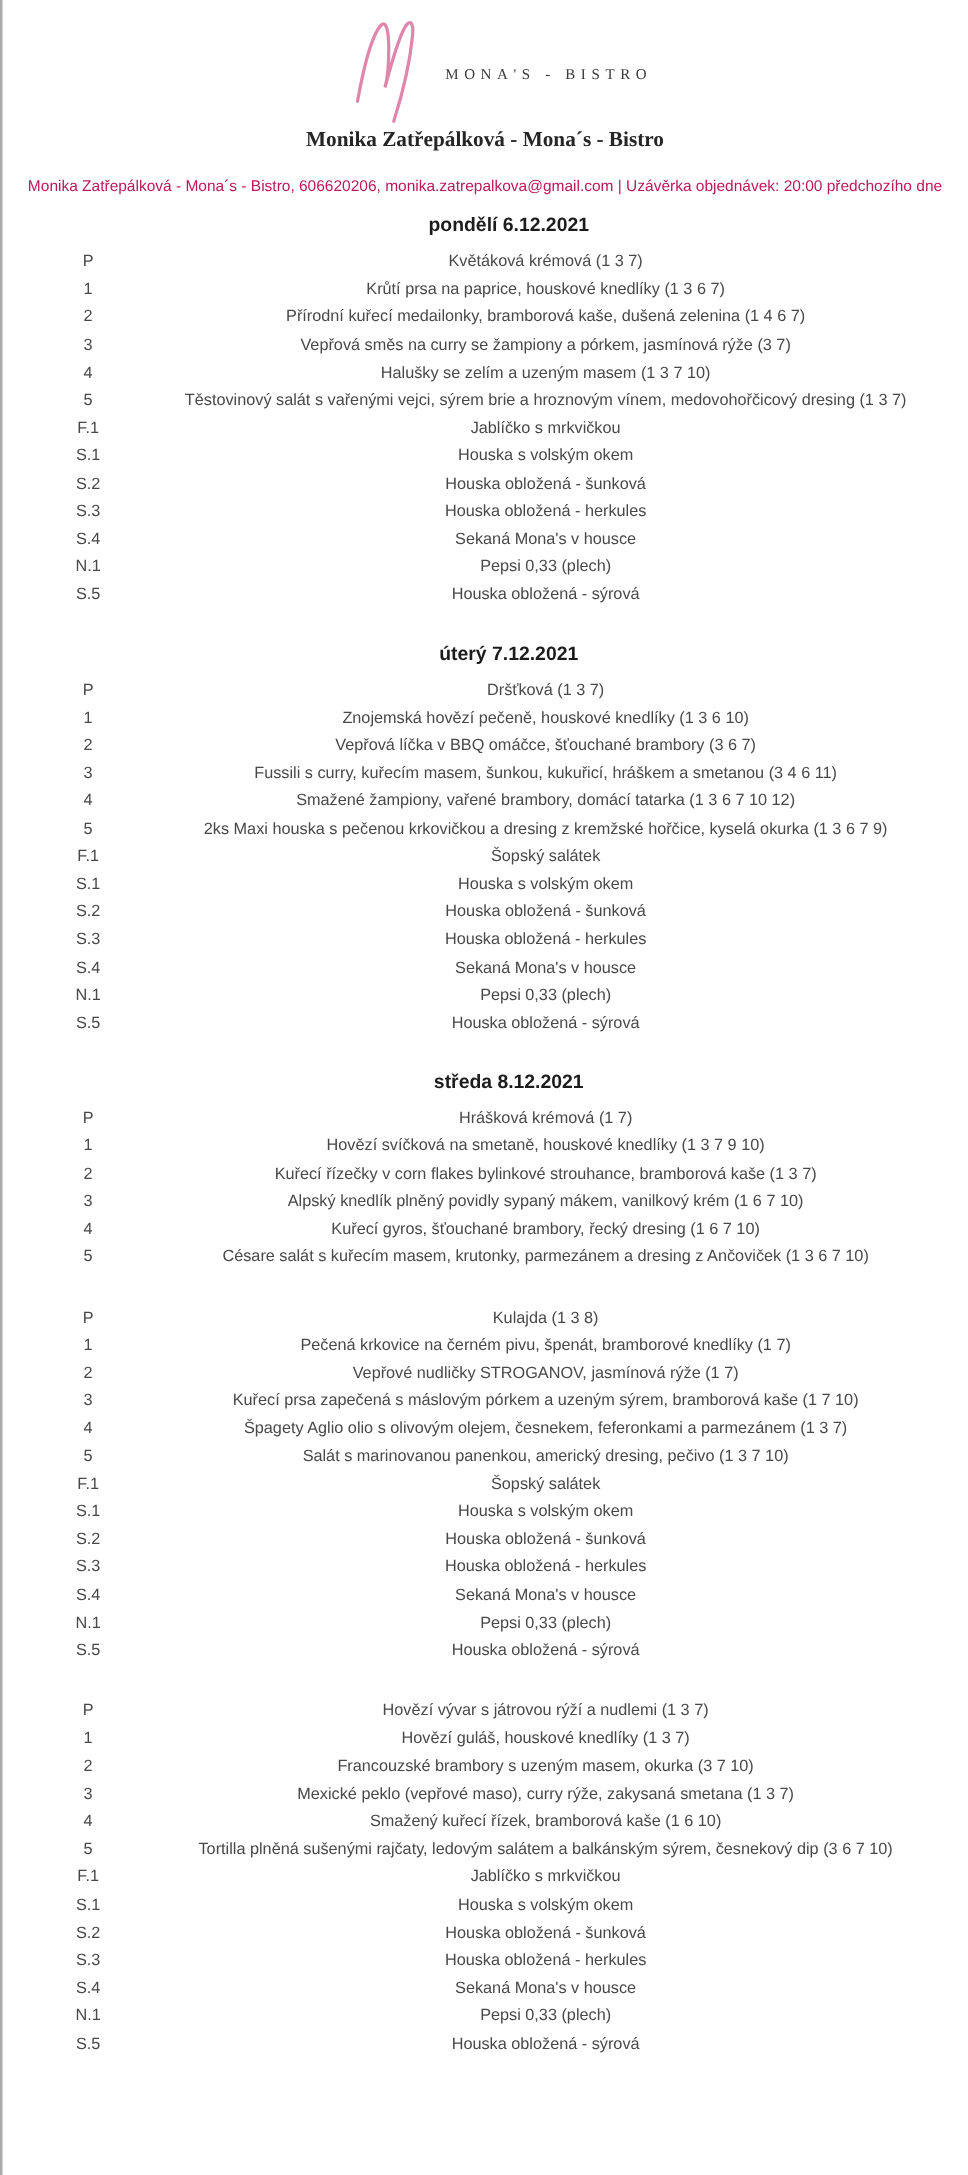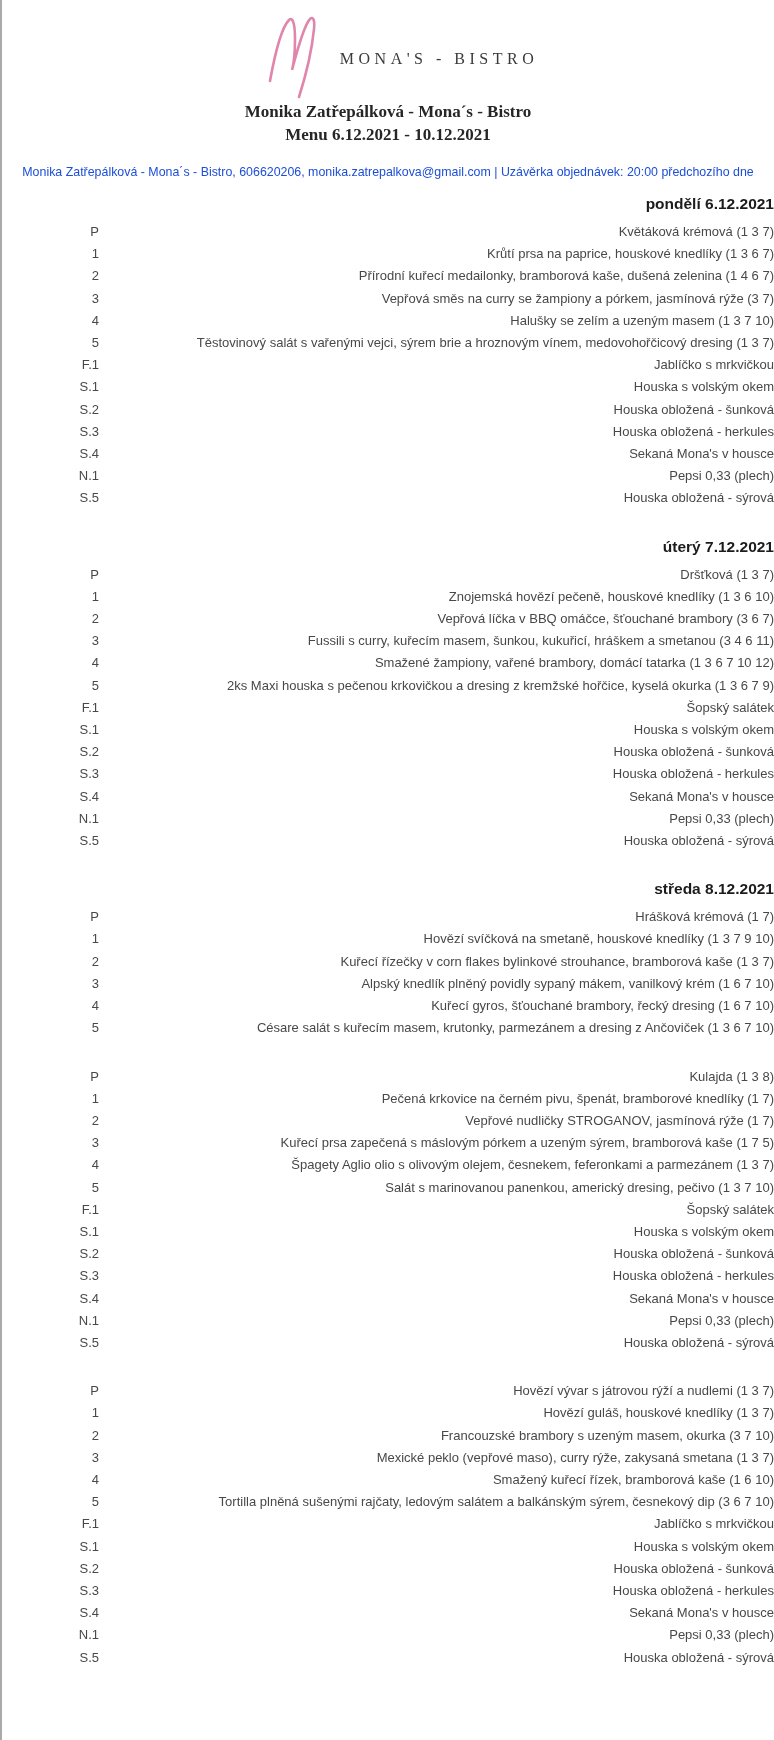--- a/index.html
+++ b/index.html
@@ -3,44 +3,43 @@
 <meta charset="utf-8">
 <style>
   html,body{margin:0;padding:0;background:#ffffff;}
   body{font-family:"Liberation Sans",sans-serif;-webkit-font-smoothing:antialiased;}
   .page{position:relative;width:774px;height:1740px;box-sizing:border-box;background:#fff;
         border-left:2px solid #aaaaaa;overflow:hidden;}
   header{text-align:center;padding-top:14px;}
   .logo-row{display:flex;justify-content:center;align-items:center;gap:20px;height:86px;
             transform:translateX(14px);}
   .logo-mark{display:block;}
-  .wordmark{font-family:"Liberation Serif",serif;font-size:16px;letter-spacing:4.5px;
+  .wordmark{font-family:"Liberation Serif",serif;font-size:12px;letter-spacing:4.5px;
             color:#3a3a3a;margin-top:4px;}
   .title{font-size:17px;font-weight:bold;color:#262626;margin:0;line-height:23px;font-family:Liberation Serif, serif;}
-  .contact{font-size:12.4px;color:#1d4ed8;margin:19px 6px 0 6px;white-space:nowrap;}
-  main{margin:14px 0 0 40px;text-align:right;}
+  .contact{font-size:12.4px;color:#be185d;margin:19px 6px 0 6px;white-space:nowrap;}
+  main{margin:14px 0 0 40px;text-align:center;}
   .day:not(:first-child){margin-top:26px;}
   .day-heading{font-size:15.5px;font-weight:bold;color:#1c1c1c;margin:0 0 7px -2px;line-height:21px;}
   .menu-row{display:flex;line-height:22.2px;font-size:13px;color:#484848;}
   .code{flex:0 0 57px;width:57px;}
   .text{flex:1;}
 </style>
 </head>
 <body>
 
 <div class="page">
   <header>
     <div class="logo-row">
       <svg class="logo-mark" width="54" height="84" viewBox="0 0 54 84" fill="none" xmlns="http://www.w3.org/2000/svg">
         <path d="M4 66 C8 44 15 13 23 5 C27 1 29 10 29 24 C29 36 28 48 26 55 C31 36 38 10 44 4 C47 1 49 5 48 14 C46 34 40 60 33 82" stroke-width="2.6" stroke-linecap="round" fill="none" stroke="#e086ac"></path>
       </svg>
       <span class="wordmark">MONA'S - BISTRO</span>
     </div>
     <h1 class="title">Monika Zatřepálková - Mona´s - Bistro</h1>
-    <h1 class="title">Menu 6.12.2021 - 10.12.2021</h1>
     <p class="contact">Monika Zatřepálková - Mona´s - Bistro, 606620206, monika.zatrepalkova@gmail.com  |  Uzávěrka objednávek: 20:00 předchozího dne</p>
   </header>
   <main>
       <section class="day">
         <h2 class="day-heading">pondělí 6.12.2021</h2>
         <div class="menu-row">
           <span class="code">P</span>
           <span class="text">Květáková krémová (1 3 7)</span>
         </div>
         <div class="menu-row">
@@ -182,21 +181,21 @@
         <div class="menu-row">
           <span class="code">1</span>
           <span class="text">Pečená krkovice na černém pivu, špenát, bramborové knedlíky (1 7)</span>
         </div>
         <div class="menu-row">
           <span class="code">2</span>
           <span class="text">Vepřové nudličky STROGANOV, jasmínová rýže (1 7)</span>
         </div>
         <div class="menu-row">
           <span class="code">3</span>
-          <span class="text">Kuřecí prsa zapečená s máslovým pórkem a uzeným sýrem, bramborová kaše (1 7 5)</span>
+          <span class="text">Kuřecí prsa zapečená s máslovým pórkem a uzeným sýrem, bramborová kaše (1 7 10)</span>
         </div>
         <div class="menu-row">
           <span class="code">4</span>
           <span class="text">Špagety Aglio olio s olivovým olejem, česnekem, feferonkami a parmezánem (1 3 7)</span>
         </div>
         <div class="menu-row">
           <span class="code">5</span>
           <span class="text">Salát s marinovanou panenkou, americký dresing, pečivo (1 3 7 10)</span>
         </div>
         <div class="menu-row">

